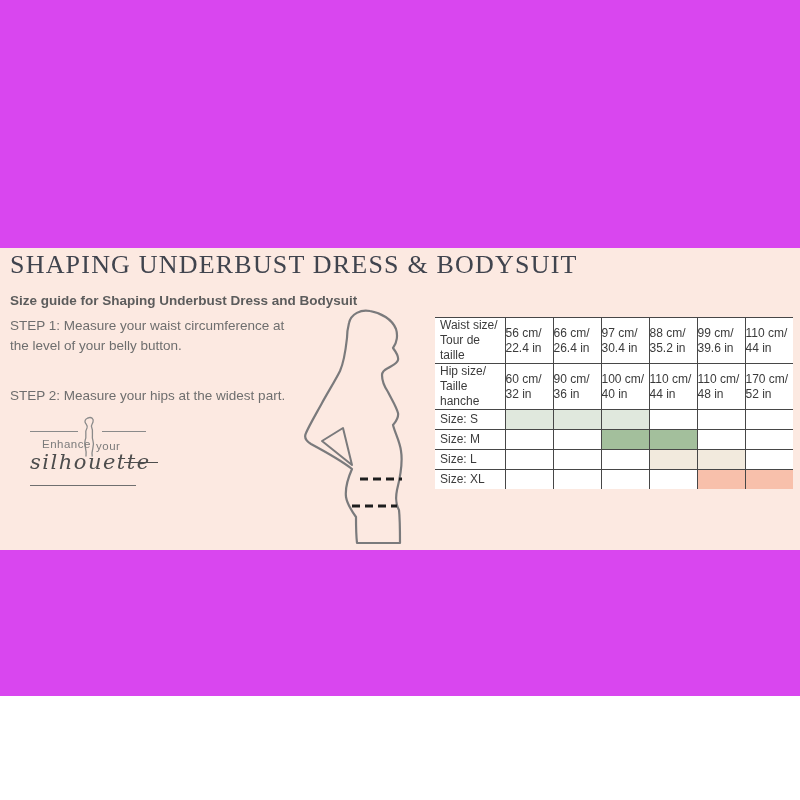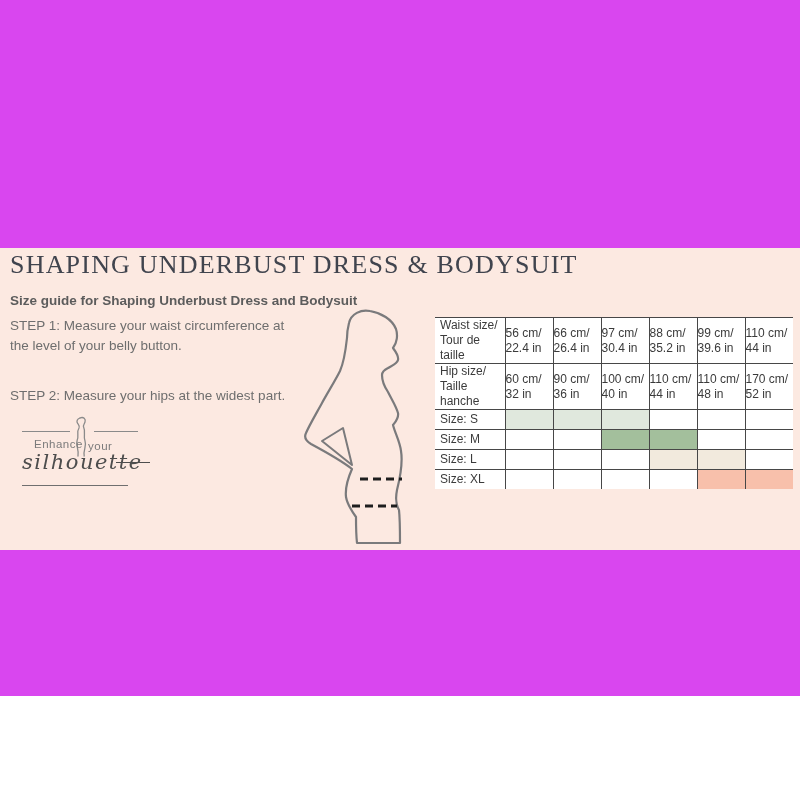--- a/index.html
+++ b/index.html
@@ -9,21 +9,21 @@
 
   .title{position:absolute;left:10px;top:2px;margin:0;font-family:"Liberation Serif",serif;
          font-weight:500;font-size:26px;letter-spacing:1.2px;color:#40444e;white-space:nowrap;}
 
   .subtitle{position:absolute;left:10px;top:45px;font-size:13.5px;font-weight:bold;color:#5c5c5c;}
   .step{position:absolute;left:10px;width:296px;font-size:13.5px;line-height:1.45;color:#6e6e6e;}
   .step1{top:68px;}
   .step2{top:120px;margin-top:18px;}
 
   
-  .logo{position:absolute;left:18px;top:166px;width:140px;height:80px;}
+  .logo{position:absolute;left:26px;top:166px;width:140px;height:80px;}
   .rule{position:absolute;height:0;border-top:1px solid #8a8a8a;}
   .rule-left{left:4px;top:17px;width:48px;}
   .rule-right{left:76px;top:17px;width:44px;}
   .rule-bottom{left:4px;top:71px;width:106px;border-top-color:#6f6f6f;}
   .logo-figure{position:absolute;left:52px;top:2px;width:25px;height:41px;}
   .logo-word{position:absolute;font-size:11.5px;color:#7b7b7b;letter-spacing:.5px;}
   .logo-word1{left:16px;top:24px;}
   .logo-word2{left:70px;top:26px;}
   .logo-script{position:absolute;left:4px;top:36px;font-family:"DejaVu Serif",serif;
                font-style:italic;font-size:21px;letter-spacing:1.5px;color:#4d4d4d;}

